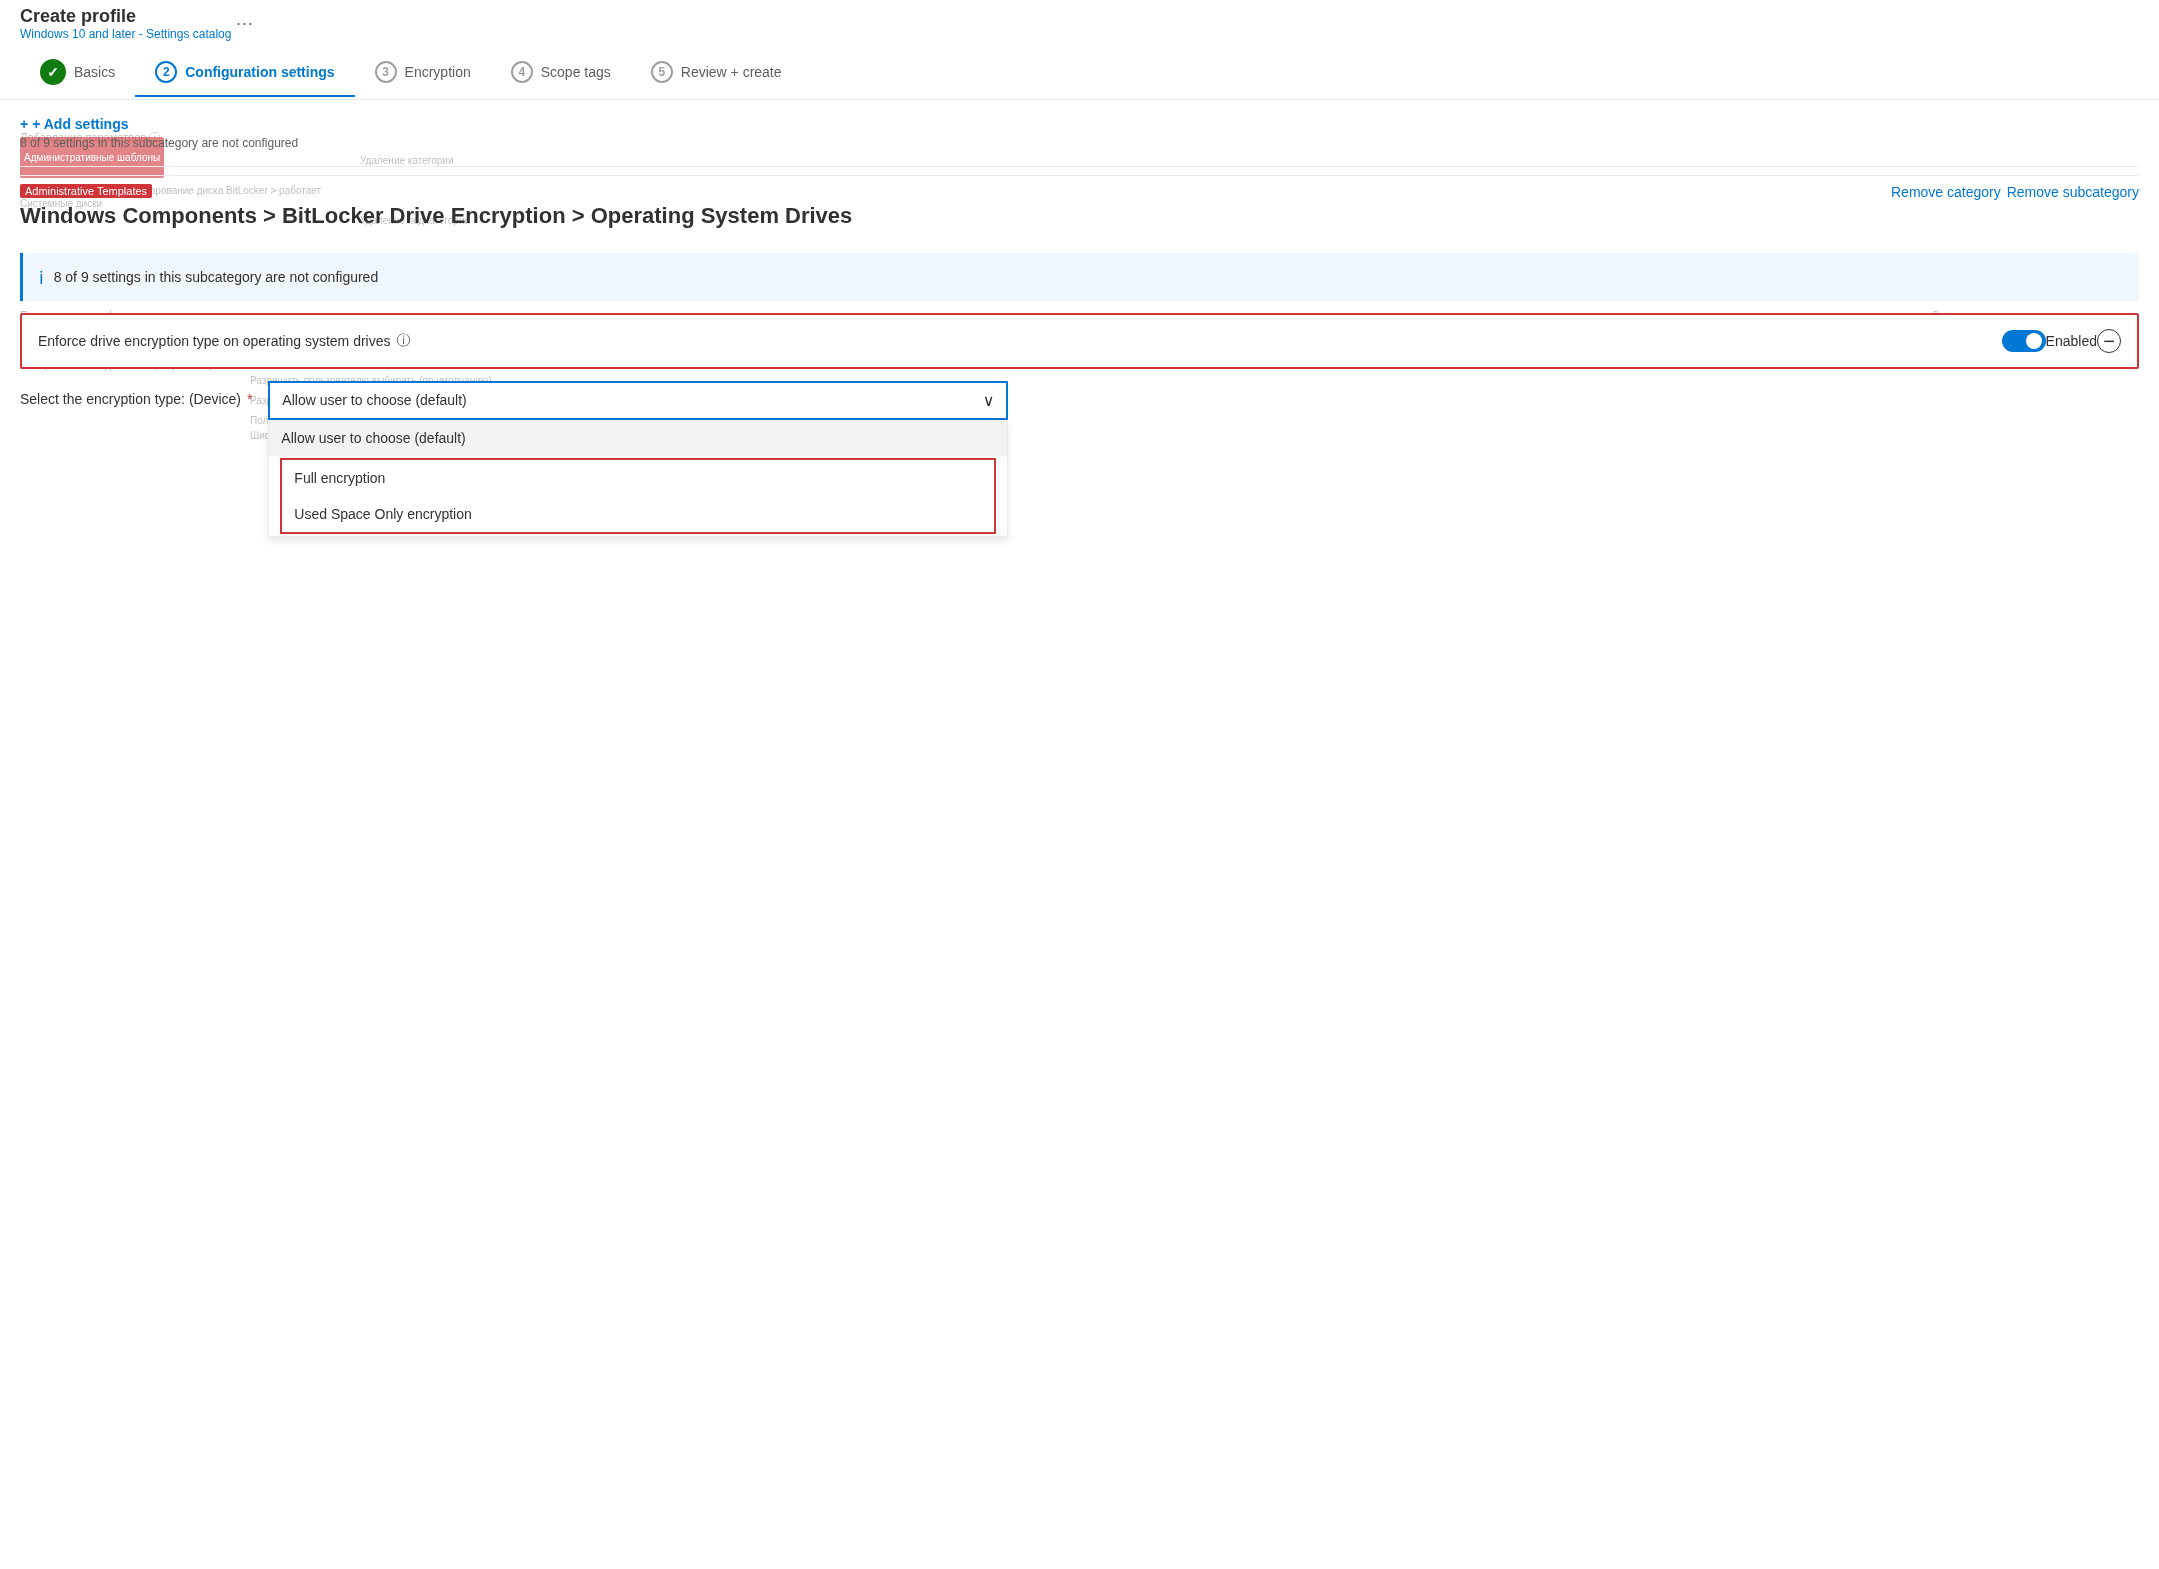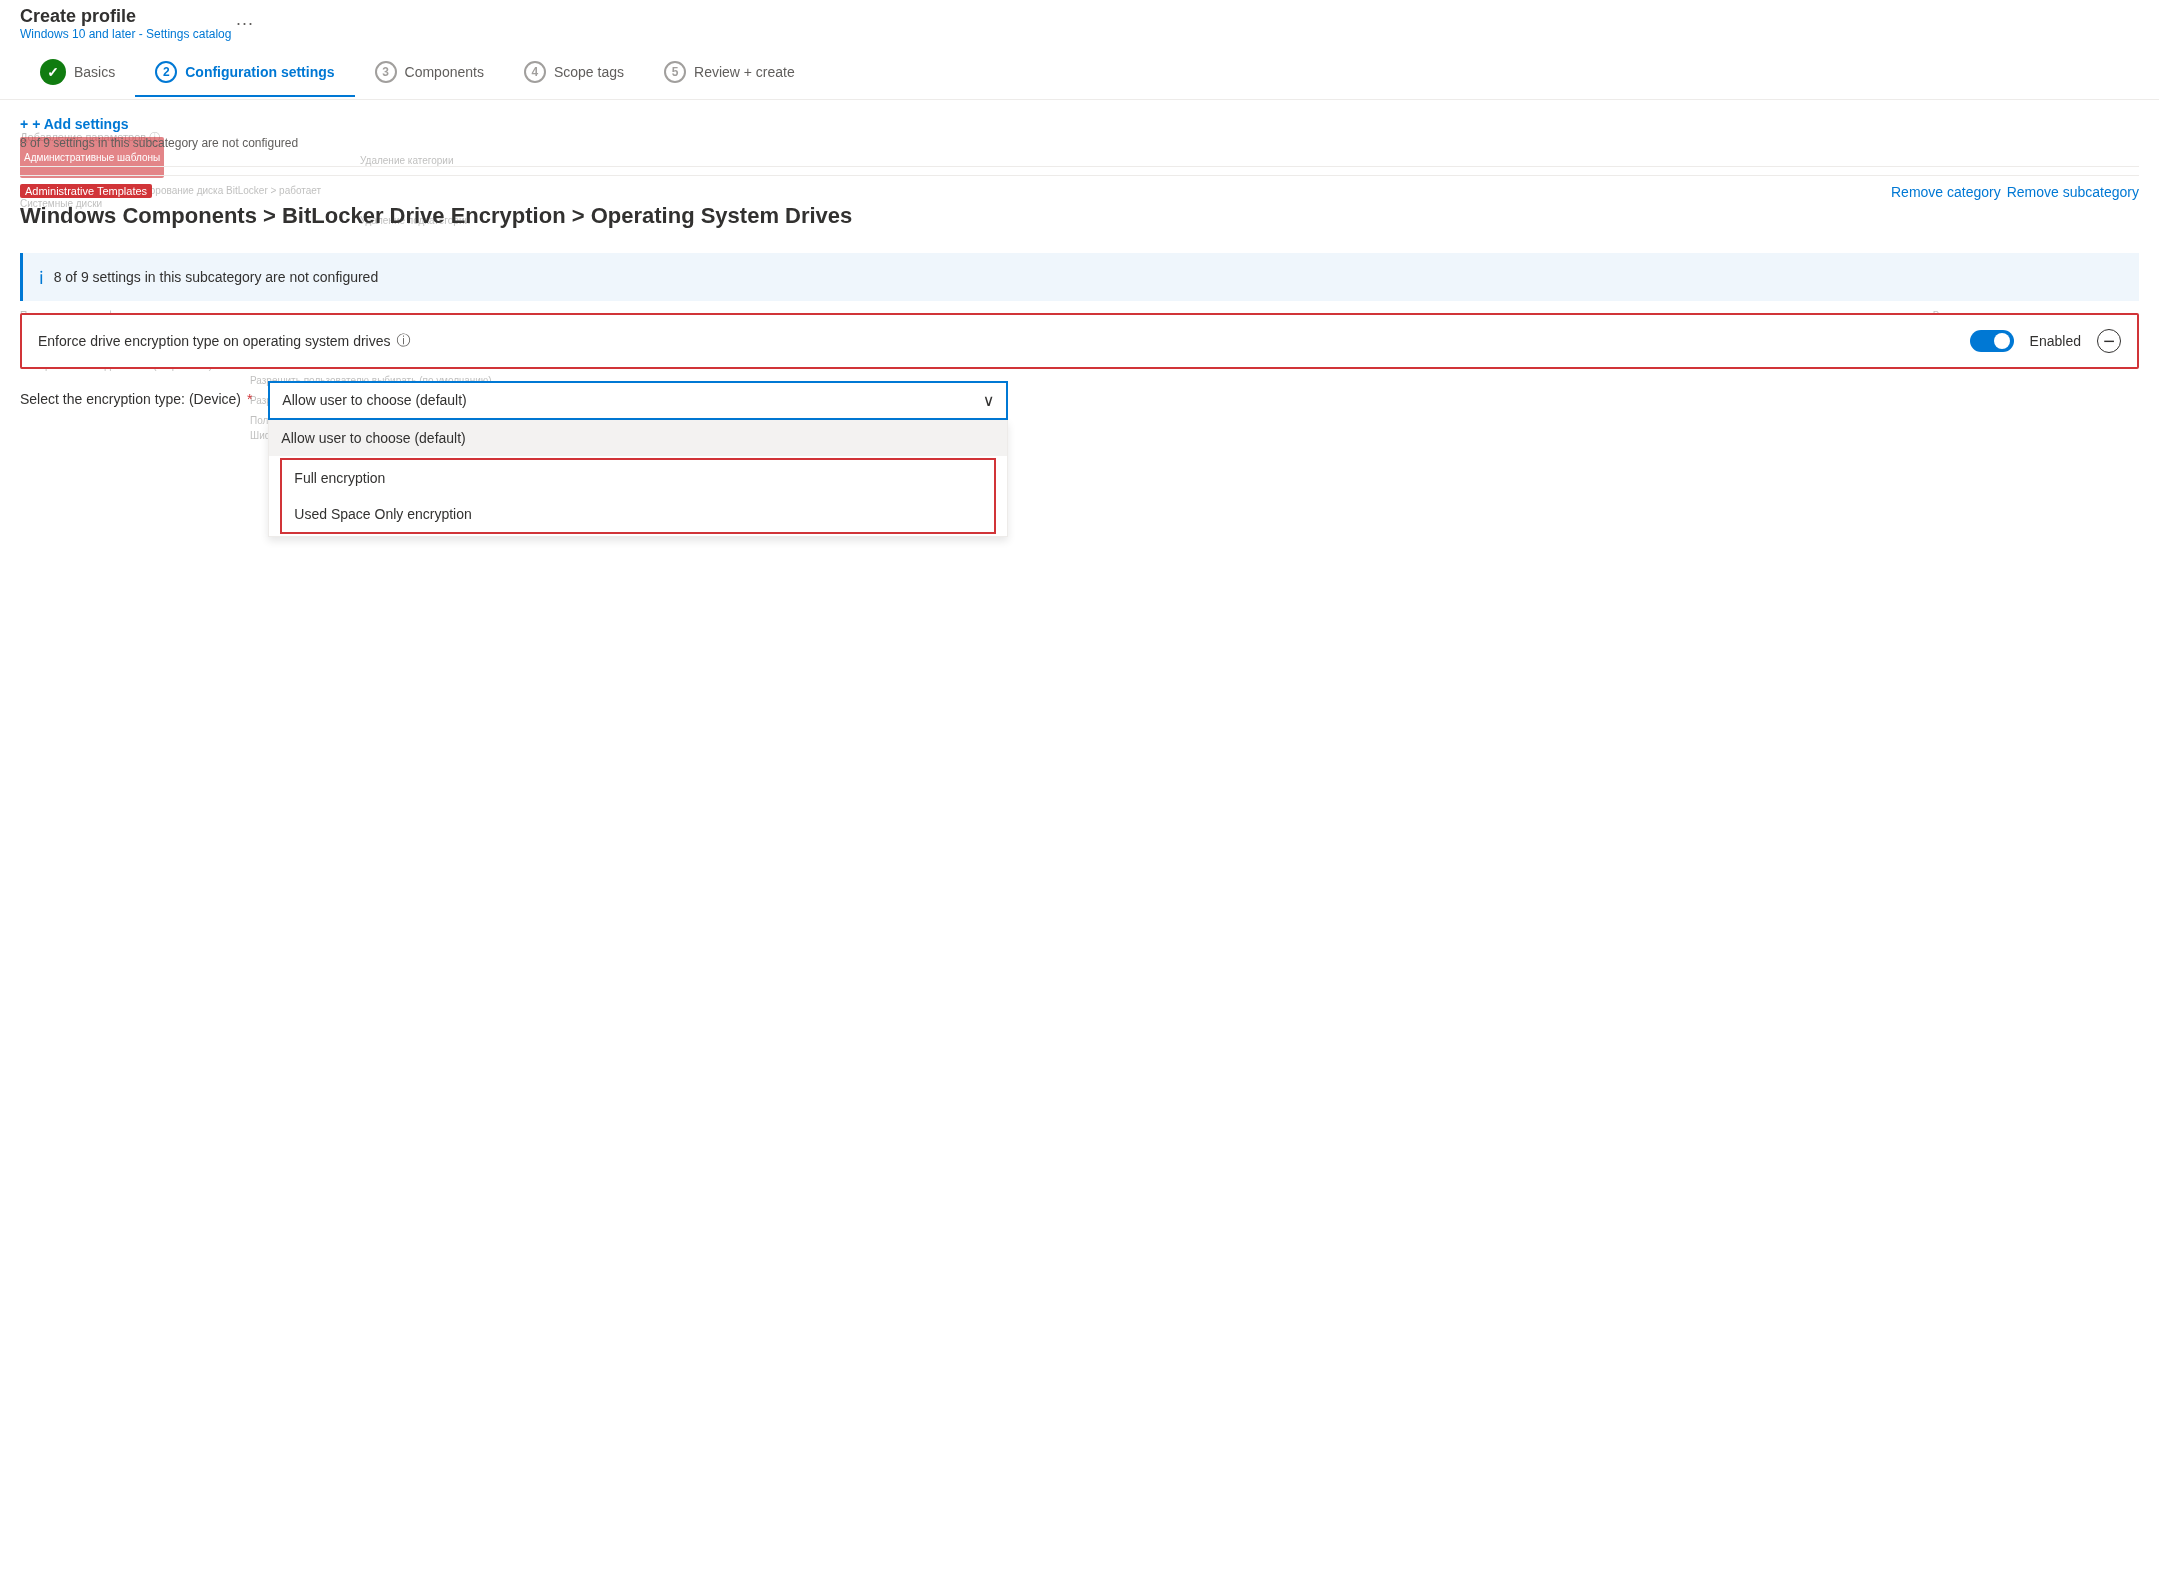--- a/index.html
+++ b/index.html
@@ -160,21 +160,20 @@
       align-items: center;
       gap: 6px;
     }
     .setting-info-icon {
       color: #605e5c;
       font-size: 14px;
     }
     .setting-row-right {
       display: flex;
       align-items: center;
-      gap: 16px;
     }
     .toggle-switch {
       position: relative;
       width: 44px;
       height: 22px;
       cursor: pointer;
     }
     .toggle-track {
       width: 44px;
       height: 22px;
@@ -370,21 +369,21 @@
         <span>Basics</span>
       </div>
 
       <div class="tab-item active">
         <div class="tab-num active-num">2</div>
         <span>Configuration settings</span>
       </div>
 
       <div class="tab-item">
         <div class="tab-num">3</div>
-        <span>Components</span>
+        <span>Encryption</span>
       </div>
 
       <div class="tab-item">
         <div class="tab-num">4</div>
         <span>Scope tags</span>
       </div>
 
       <div class="tab-item">
         <div class="tab-num">5</div>
         <span>Review + create</span>

